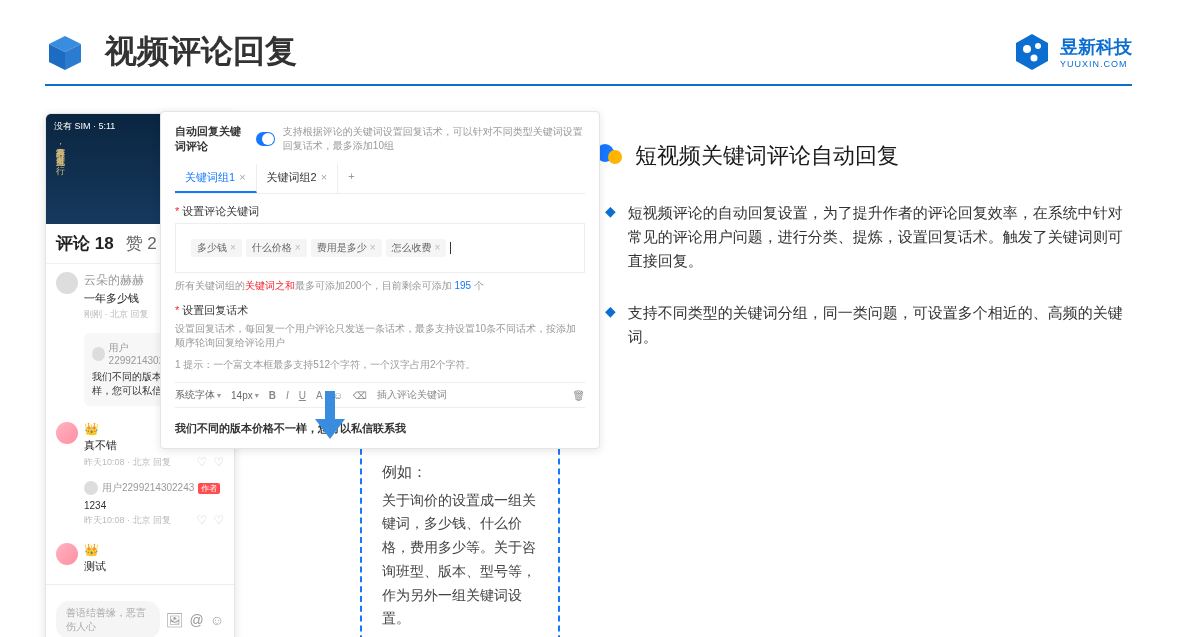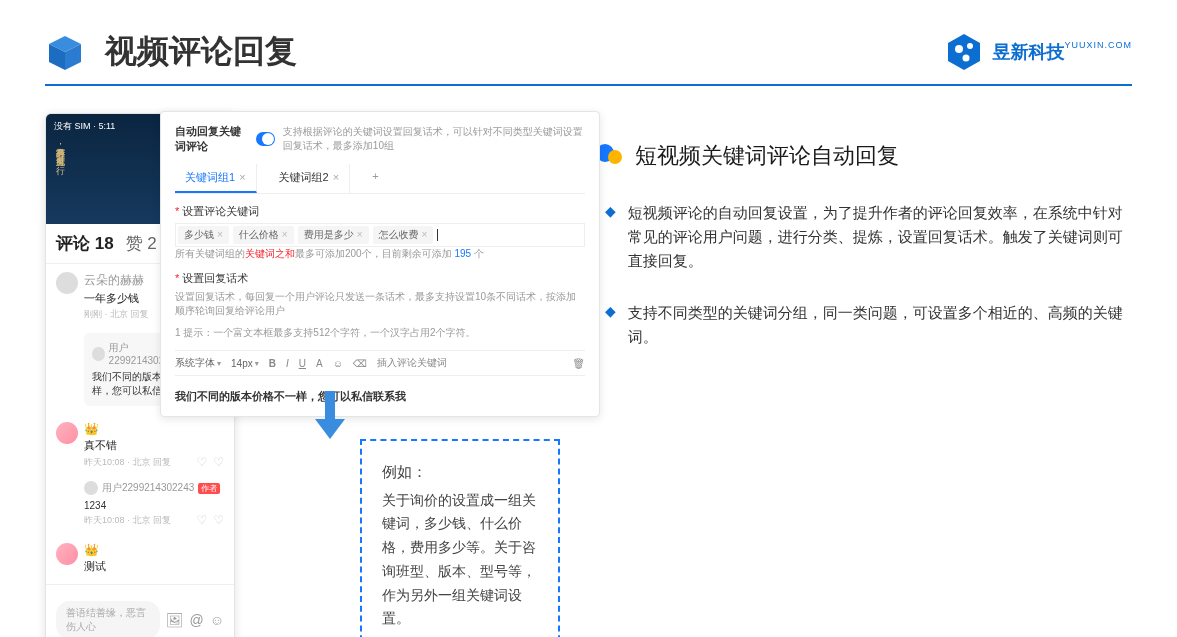--- a/index.html
+++ b/index.html
@@ -4,49 +4,49 @@
 <style>
 *{box-sizing:border-box;margin:0;padding:0}
 body{width:1177px;height:637px;font-family:"Microsoft YaHei",sans-serif;background:#fff;position:relative;overflow:hidden}
 .header{display:flex;align-items:center;justify-content:space-between;padding:30px 45px 10px 45px}
 .header-left{display:flex;align-items:center;gap:20px}
 .cube-icon{width:40px;height:40px;position:relative}
 .cube-icon svg{width:100%;height:100%}
 .title{font-size:32px;color:#333;font-weight:700}
 .logo-right{display:flex;align-items:center;gap:8px}
 .logo-hex{width:40px;height:40px}
-.logo-text{display:flex;flex-direction:row}
+.logo-text{display:flex;flex-direction:column}
 .logo-text .main{font-size:18px;color:#0b6ed0;font-weight:700}
 .logo-text .sub{font-size:9px;color:#0b6ed0;letter-spacing:1px}
 .hr{height:2px;background:#0b6ed0;margin:0 45px 25px 45px}
 .content{display:flex;padding:0 45px;gap:40px}
 .left-col{width:510px;position:relative;height:490px}
 .right-col{flex:1;padding-top:30px}
 .rc-header{display:flex;align-items:flex-start;gap:12px;margin-bottom:30px}
 .bubble-icon{width:28px;height:28px}
 .rc-title{font-size:22px;color:#1a1a1a}
 .bullet-block{display:flex;gap:12px;margin-bottom:28px;padding-left:10px}
 .bullet{color:#0b6ed0;font-size:14px;margin-top:2px}
 .bullet-text{font-size:15px;color:#333;line-height:1.6}
 
 .settings-panel{position:absolute;left:115px;top:0;width:440px;background:#fff;border:1px solid #e5e5e5;border-radius:4px;box-shadow:0 2px 8px rgba(0,0,0,.1);z-index:3;padding:12px 14px;font-size:11px;color:#666}
 .sp-row1{display:flex;align-items:center;gap:8px;margin-bottom:10px}
 .sp-row1 .lbl{color:#333;font-weight:600}
 .toggle{width:26px;height:14px;background:#1677ff;border-radius:7px;position:relative}
 .toggle::after{content:"";position:absolute;right:1px;top:1px;width:12px;height:12px;background:#fff;border-radius:50%}
 .sp-desc{font-size:10px;color:#999}
-.tabs{display:flex;gap:12px;border-bottom:1px solid #eee;margin-bottom:10px}
+.tabs{display:flex;gap:0;border-bottom:1px solid #eee;margin-bottom:10px}
 .tab{padding:6px 10px;font-size:11px;color:#333;border-right:1px solid #eee}
 .tab.active{color:#1677ff;border-bottom:2px solid #1677ff}
 .tab .x{color:#aaa;margin-left:4px}
 .tab-add{padding:6px 10px;color:#999}
 .field-lbl{font-size:11px;color:#333;margin-bottom:4px}
 .field-lbl::before{content:"* ";color:#f5222d}
 .field-desc{font-size:10px;color:#999;margin-bottom:8px}
-.tag-row{display:flex;gap:4px;border:1px solid #eee;padding:2px;flex-wrap:wrap;align-items:center}
+.tag-row{display:flex;gap:4px;border:1px solid #eee;padding:15px;margin-bottom:6px;flex-wrap:wrap;align-items:center}
 .tag{background:#f5f5f5;padding:2px 6px;font-size:10px;color:#666;border-radius:2px}
 .tag .tx{color:#bbb;margin-left:3px}
 .cursor{width:1px;height:12px;background:#333;display:inline-block}
 .note{font-size:10px;color:#999;margin-bottom:10px}
 .note .red{color:#f5222d}
 .note .blue{color:#1677ff}
 .editor-toolbar{display:flex;gap:10px;align-items:center;padding:5px 0;border-top:1px solid #eee;border-bottom:1px solid #eee;font-size:10px;color:#666;margin-bottom:13px}
 .et-sel{display:flex;align-items:center;gap:2px}
 .et-sel::after{content:"▾";font-size:8px;color:#999}
 .et-btn{color:#888;cursor:default}

